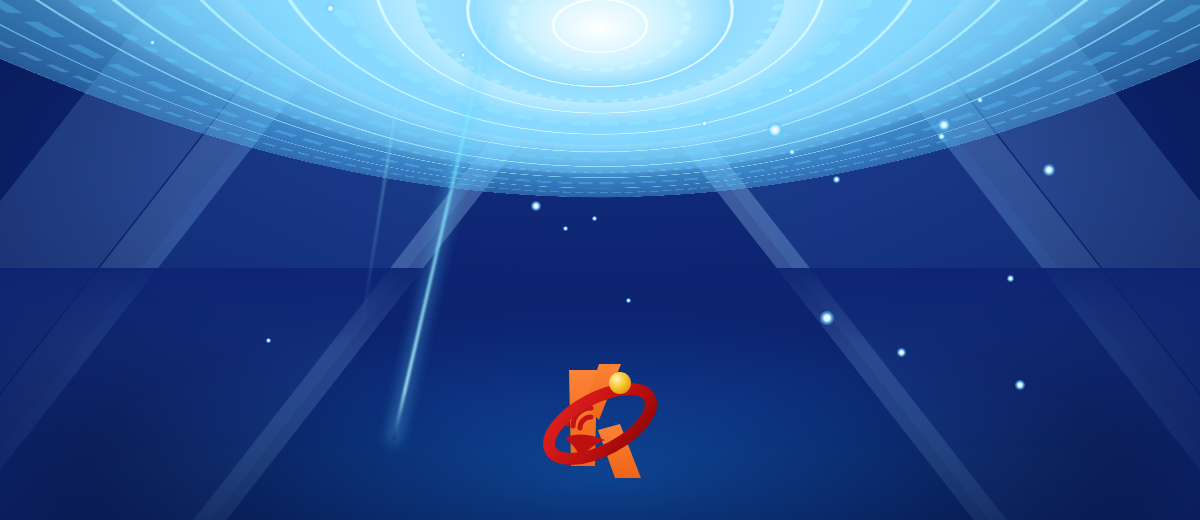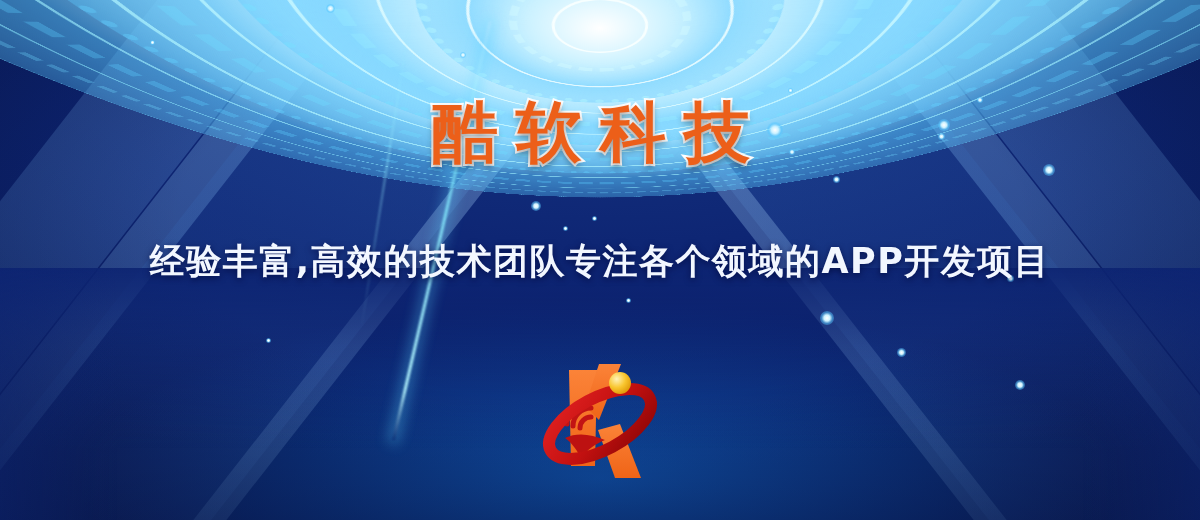--- a/index.html
+++ b/index.html
@@ -160,23 +160,21 @@
       <div class="dot" style="left: 1006.5px; top: 274.5px; width: 7px; height: 7px;"></div>
       <div class="dot" style="left: 1043px; top: 164px; width: 12px; height: 12px;"></div>
       <div class="dot" style="left: 820px; top: 311px; width: 14px; height: 14px;"></div>
       <div class="dot" style="left: 896.5px; top: 347.5px; width: 9px; height: 9px;"></div>
       <div class="dot" style="left: 1015px; top: 380px; width: 10px; height: 10px;"></div>
       <div class="dot" style="left: 625.5px; top: 297.5px; width: 5px; height: 5px;"></div>
       <div class="dot" style="left: 265.5px; top: 337.5px; width: 5px; height: 5px;"></div>
       <div class="dot" style="left: 149.5px; top: 39.5px; width: 5px; height: 5px;"></div>
     </div>
 
-  <div class="title">酷软科技</div>
-
-  <div class="subtitle">经验丰富,高效的技术团队专注各个领域的APP开发项目</div>
+
 
   <div class="logo">
     <svg viewBox="0 0 150 150" xmlns="http://www.w3.org/2000/svg" aria-hidden="true">
       <defs>
         <linearGradient id="kgrad" x1="0" y1="0" x2="0" y2="1">
           <stop offset="0%" stop-color="#fb8338"></stop>
           <stop offset="100%" stop-color="#ef6417"></stop>
         </linearGradient>
         <linearGradient id="orbgrad" x1="0" y1="0" x2="1" y2="1">
           <stop offset="0%" stop-color="#e02020"></stop>

